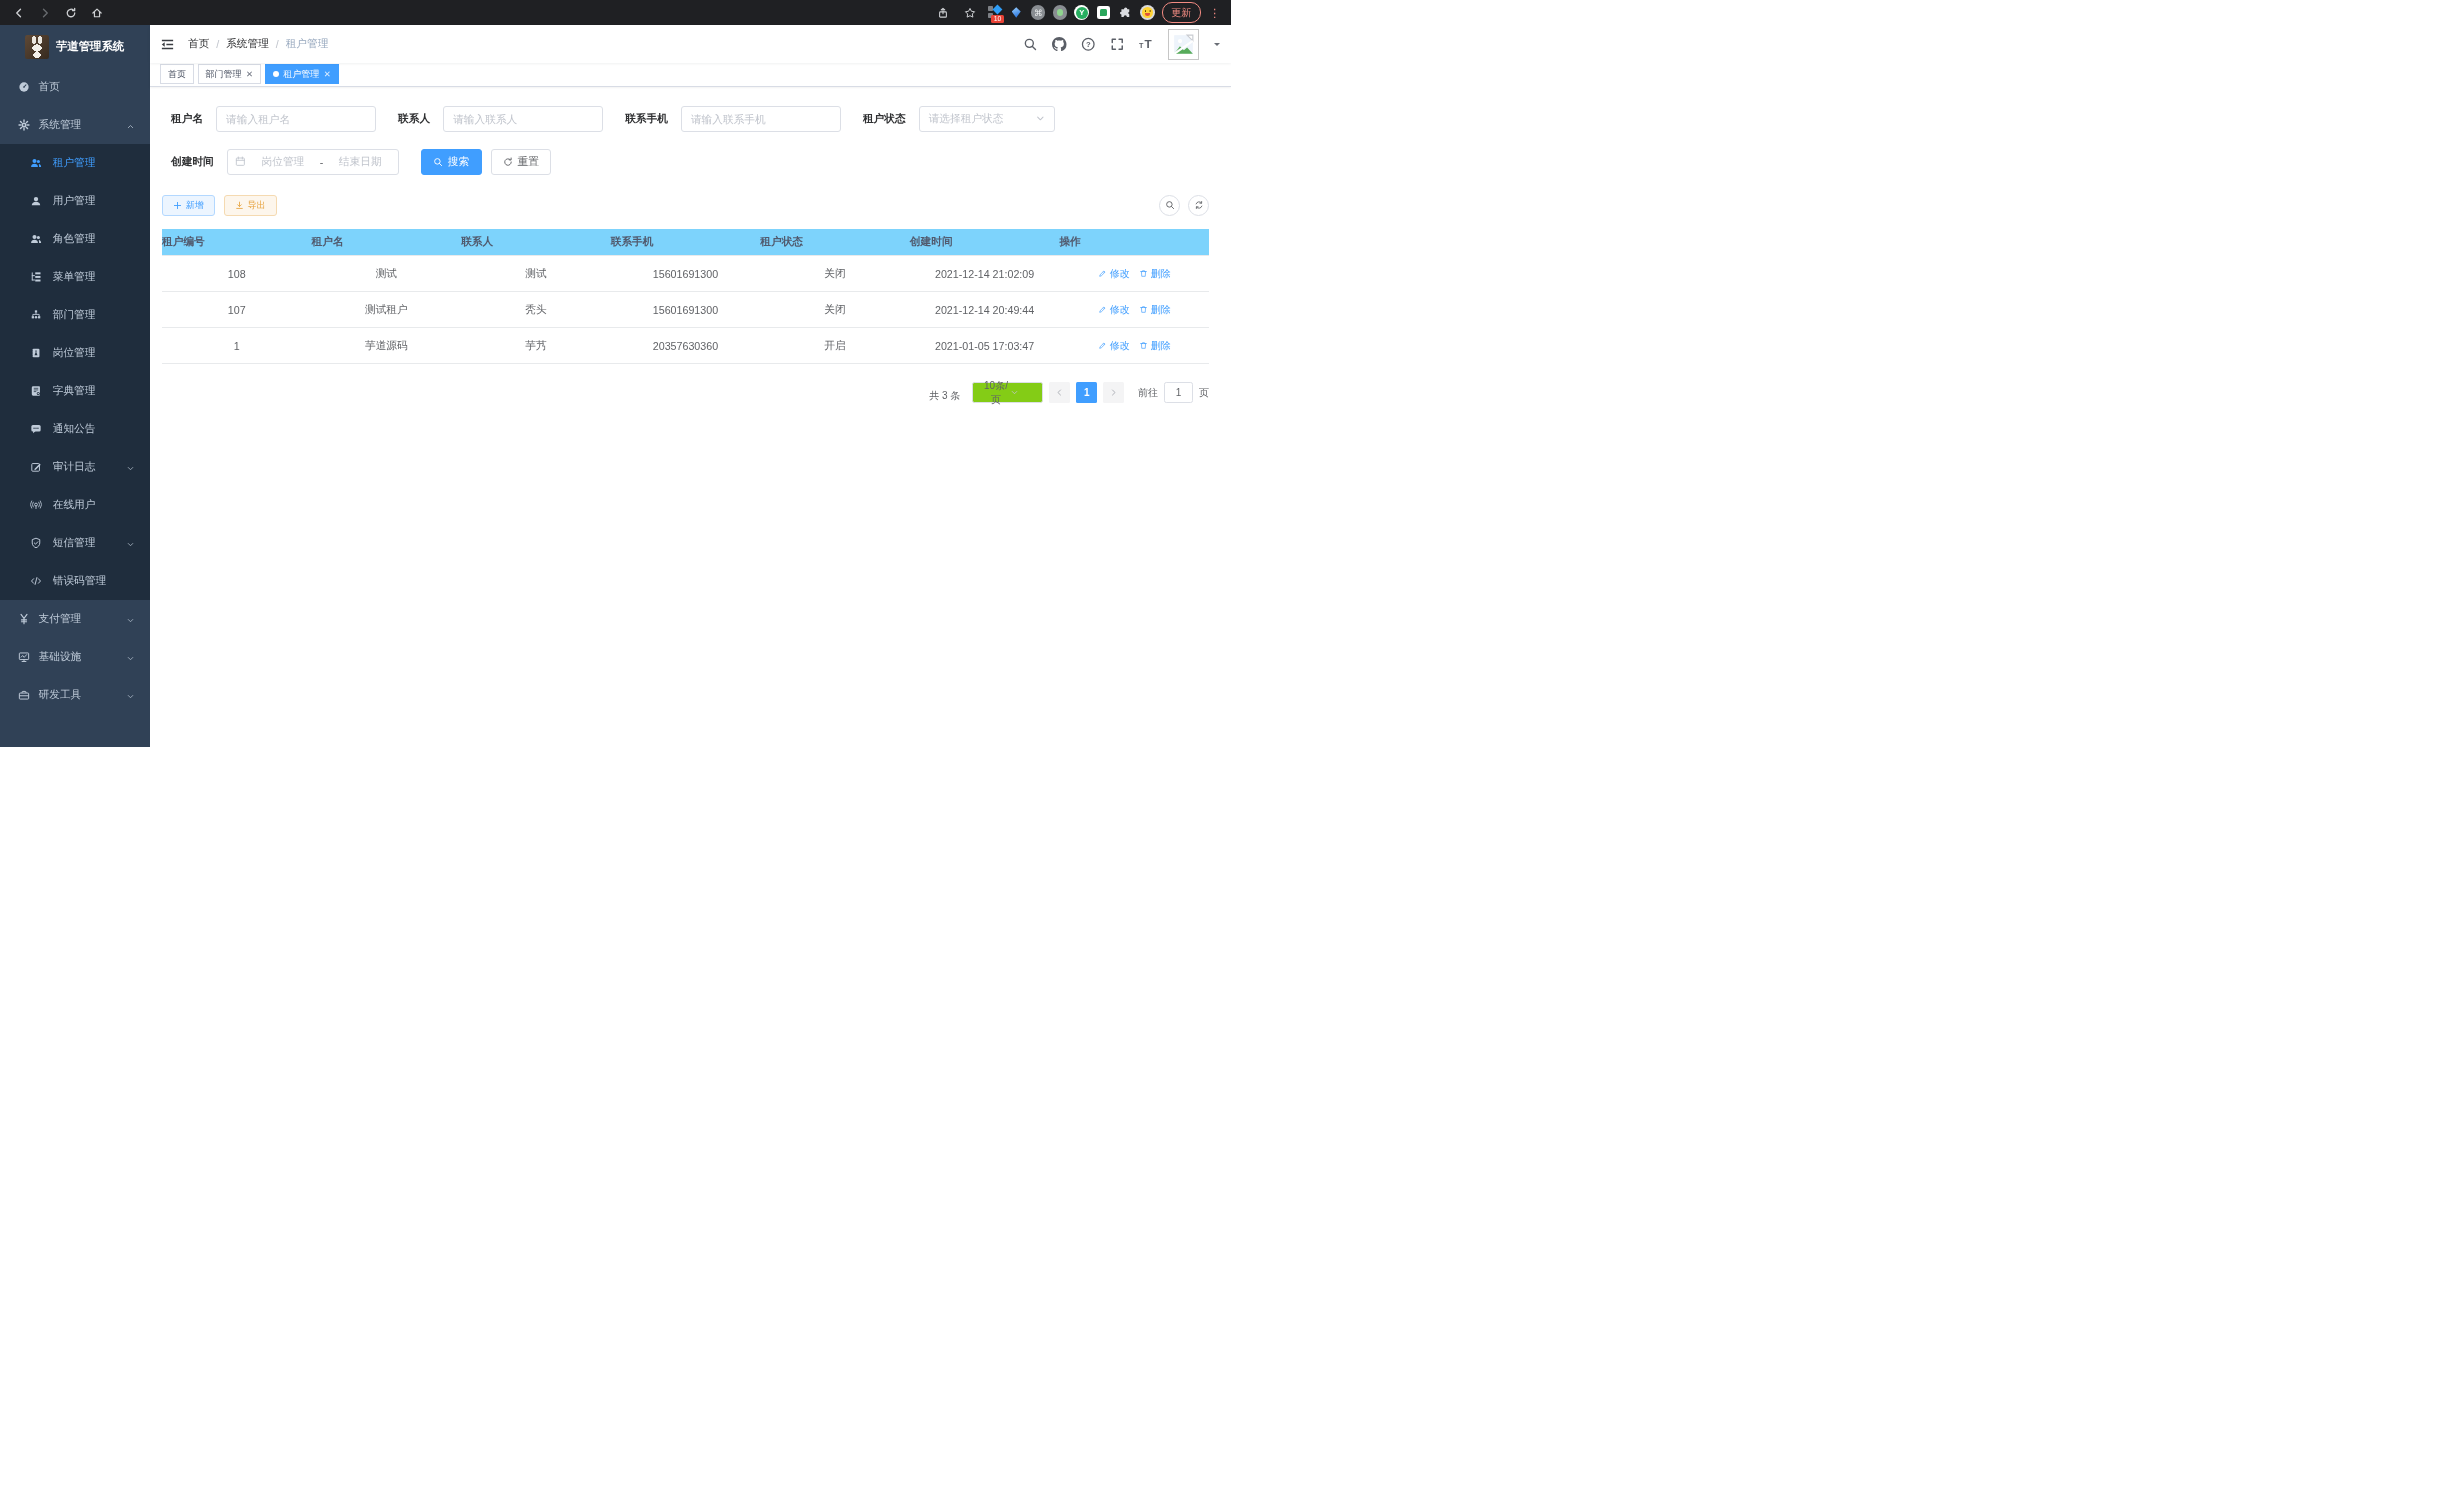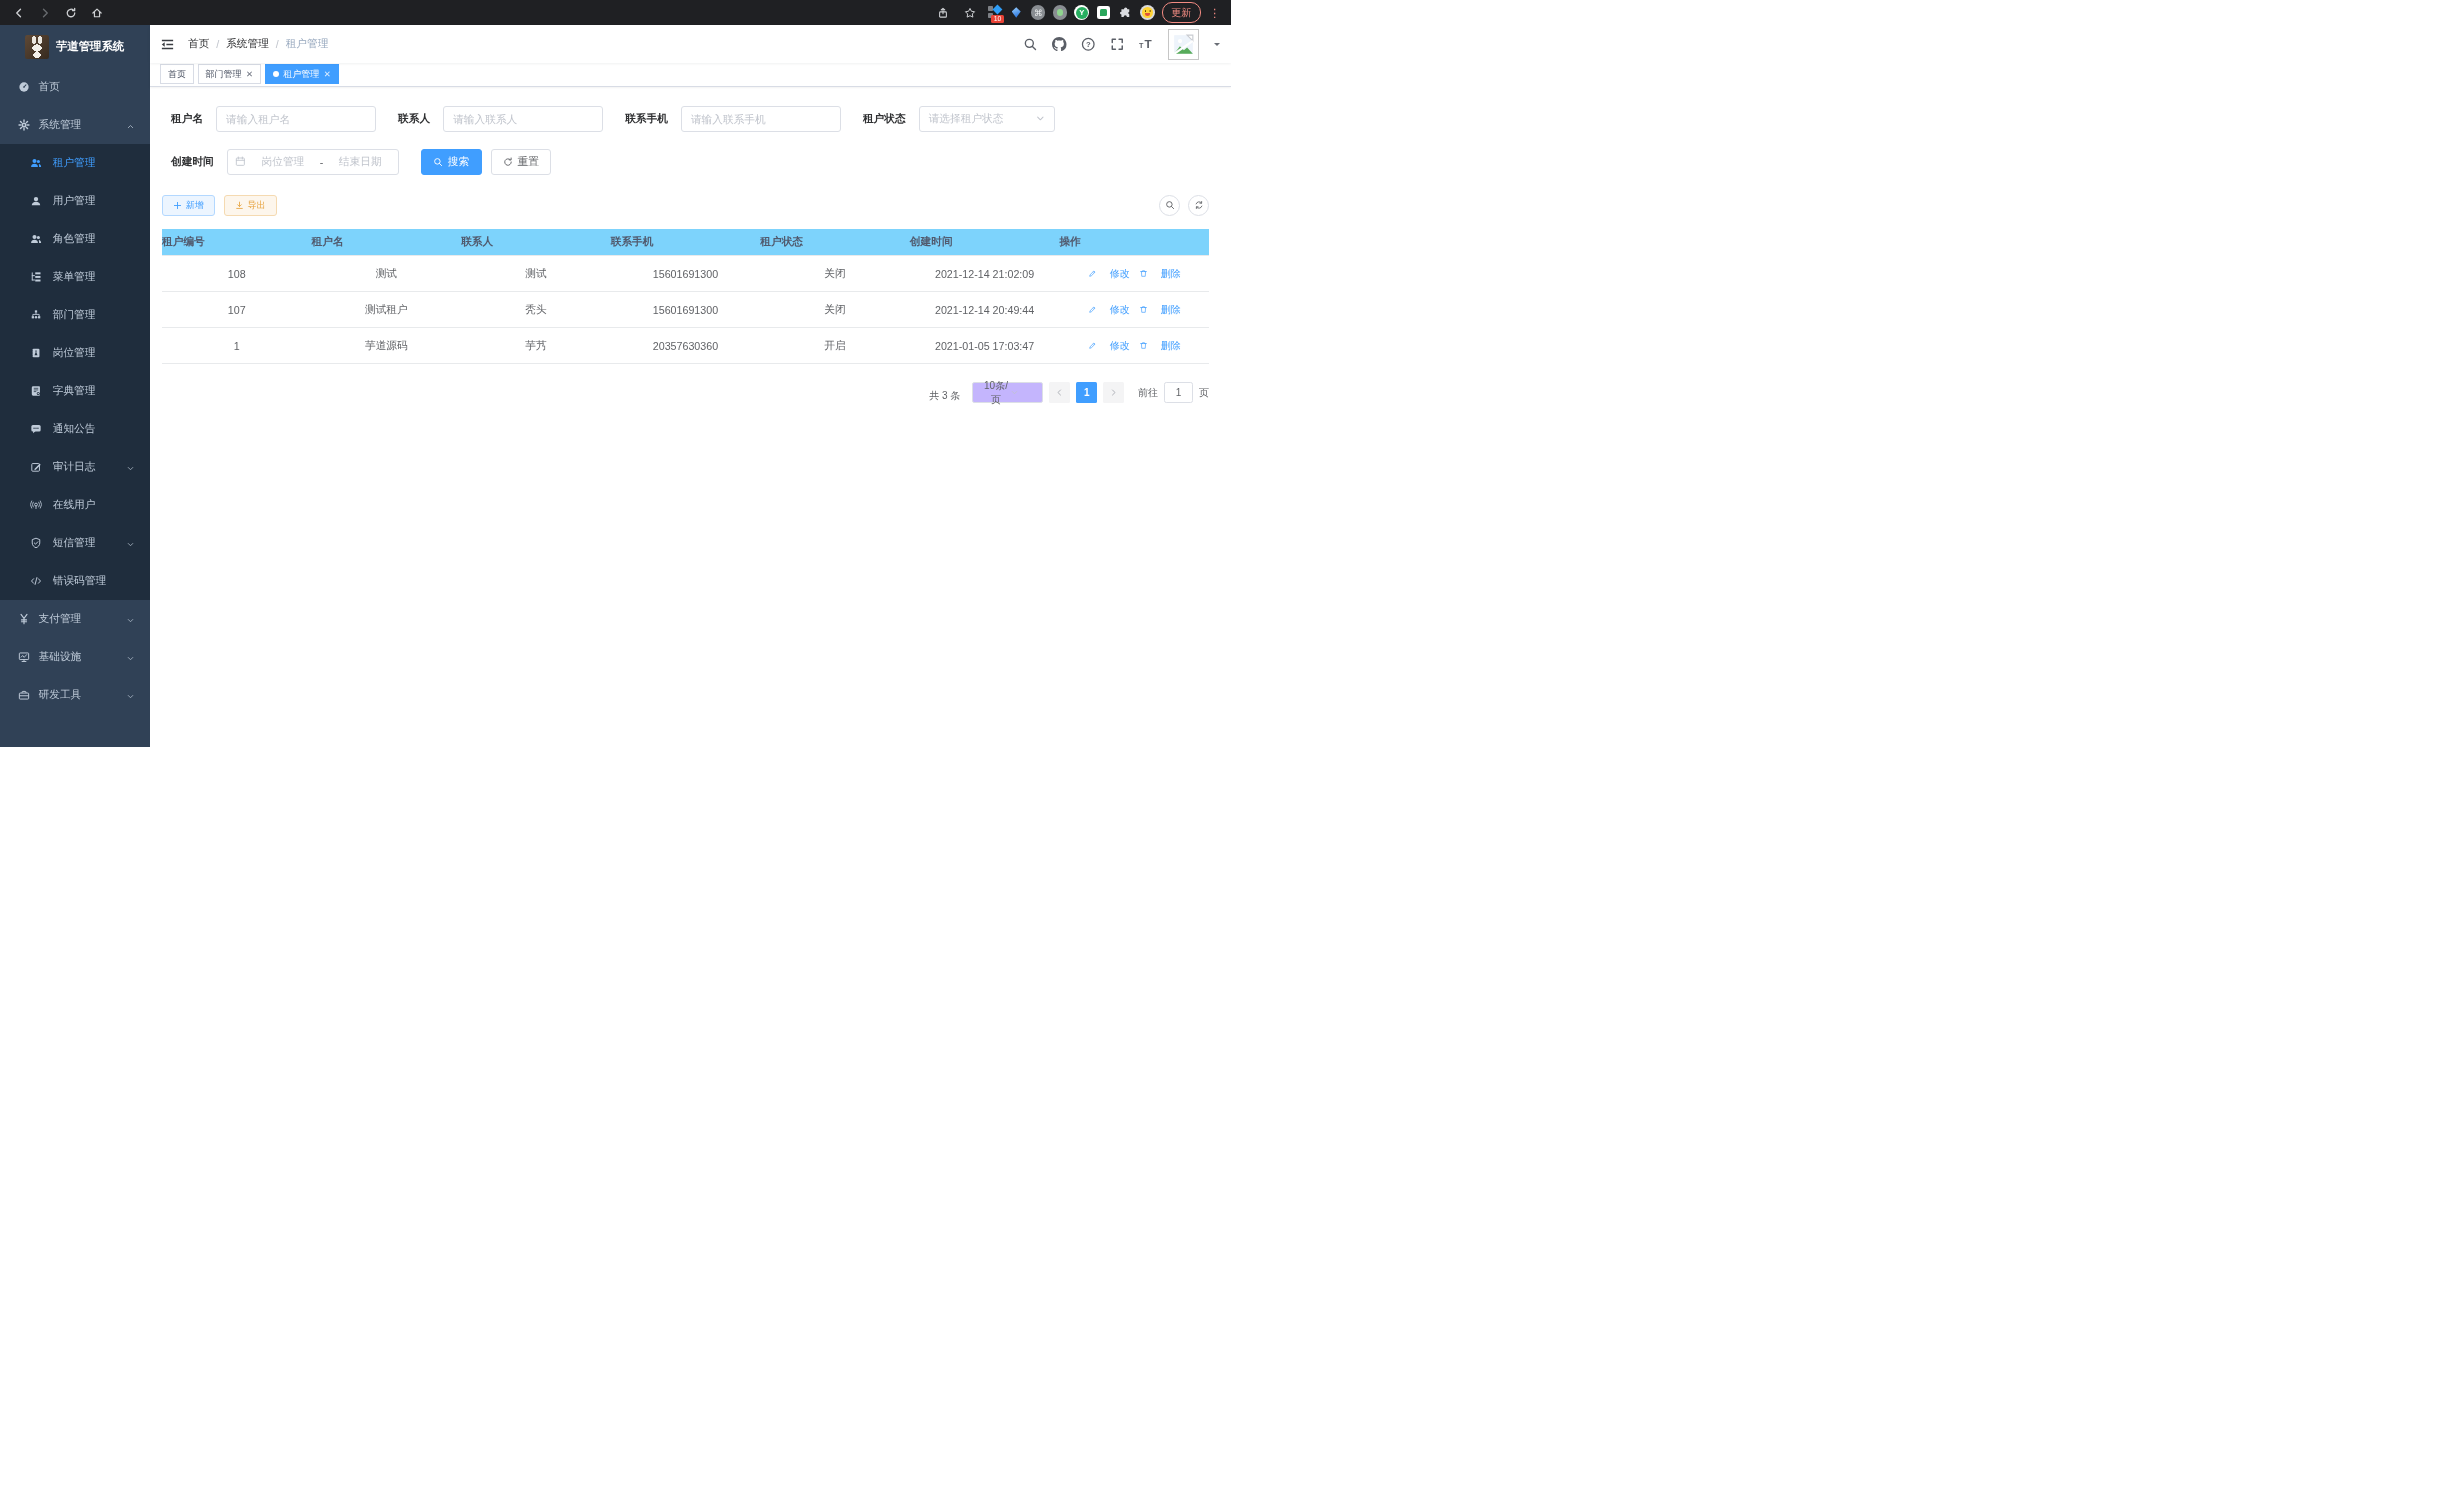--- a/index.html
+++ b/index.html
@@ -144,30 +144,30 @@
     justify-content:center; cursor:pointer; }
   .round-btn svg { width:10px; height:10px; }
 
   table.grid { width:100%; border-collapse:collapse; table-layout:fixed; margin-top:13px;
     font-size:10.7px; color:#606266; }
   .grid th { height:27px; background:#7dd3fc; color:#515a6e; font-weight:bold;
     text-align:left; border-bottom:0.8px solid #e8eaec; }
   .grid td { height:36px; text-align:center; border-bottom:0.8px solid #e8eaec;
     background:#fff; }
   .op-link { color:#409eff; font-size:10px; text-decoration:none; display:inline-flex;
-    align-items:center; gap:13px; cursor:pointer; }
+    align-items:center; gap:3px; cursor:pointer; }
   .op-link svg { width:9px; height:9px; }
   .op-link + .op-link { margin-left:9px; }
 
   .pagination { display:flex; align-items:flex-end; justify-content:flex-end;
     margin-top:18px; font-size:10px; color:#606266; }
   .pg-total { margin-right:12px; }
   .pg-size { width:71px; height:21px; border:0.8px solid #dcdfe6; border-radius:2.3px;
     display:flex; align-items:center; padding:0 5.3px 0 9px; color:#606266;
-    cursor:pointer; background:#c4b5fd; }
+    cursor:pointer; background:#84cc16; }
   .pg-size span { flex:1; text-align:center; }
   .pg-size .chev { width:9px; height:9px; color:#c0c4cc; display:inline-flex; }
   .pg-size .chev svg { width:9px; height:9px; }
   .pg-btn { width:21px; height:21px; border:none; border-radius:1.5px; background:#f4f4f5;
     color:#a8abb2; display:inline-flex; align-items:center; justify-content:center;
     cursor:pointer; margin-left:6px; }
   .pg-btn svg { width:9px; height:9px; }
   .pg-num { width:21px; height:21px; border-radius:1.5px; background:#409eff; color:#fff;
     display:inline-flex; align-items:center; justify-content:center; margin-left:6px;
     font-weight:bold; cursor:pointer; }

